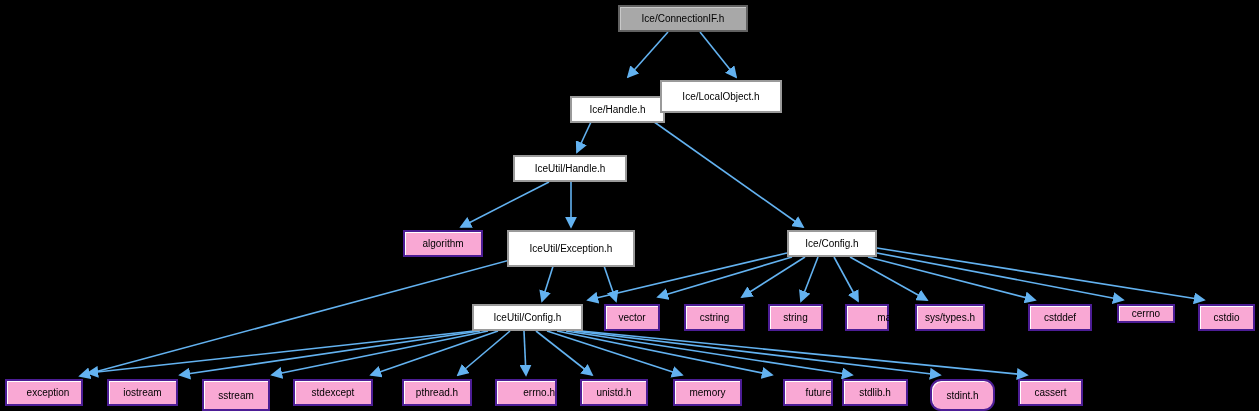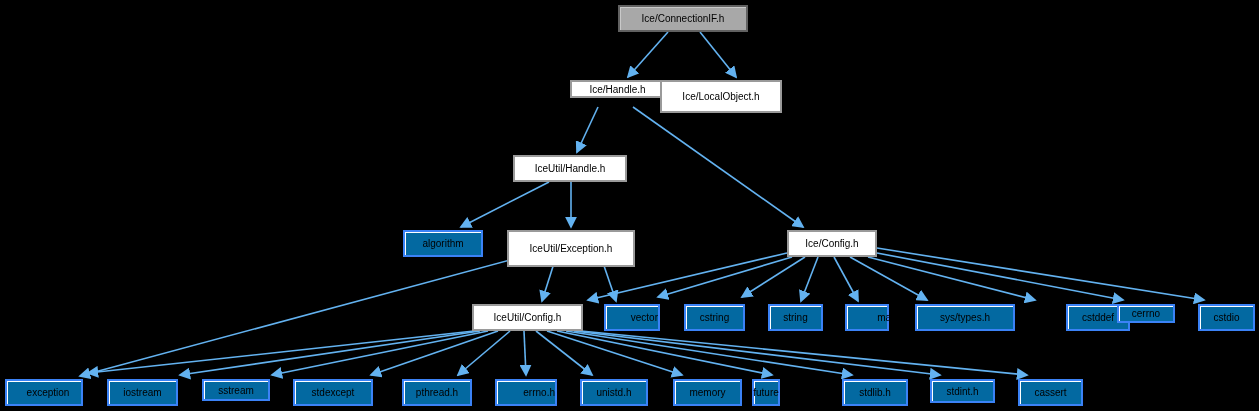--- a/index.html
+++ b/index.html
@@ -17,22 +17,22 @@
     display:flex;align-items:center;justify-content:center;
     font-size:10px;color:#000;
     white-space:nowrap;
     text-align:center;
   }
   .node.header{
     background:#ffffff;
     border:2px solid #9a9a9a;
   }
   .node.system{
-    background:#0369a1;
-    border:2px solid #3b82f6;
+    background:#f9a8d4;
+    border:2px solid #4c1d95;
     box-shadow:inset 1px 1px 0 #ffffff;
   }
   .node.root{
     background:#a8a8a8;
     border:2px solid #616161;
     box-shadow:inset 1px 1px 0 #c9c9c9;
   }
   .node span{pointer-events:none;}
 </style>
 </head>
@@ -75,95 +75,95 @@
         <line x1="557" y1="331" x2="772" y2="375" stroke="#63b2f0" stroke-width="1.6" marker-end="url(#arrow)"></line>
         <line x1="566" y1="331" x2="852" y2="375" stroke="#63b2f0" stroke-width="1.6" marker-end="url(#arrow)"></line>
         <line x1="574" y1="331" x2="940" y2="375" stroke="#63b2f0" stroke-width="1.6" marker-end="url(#arrow)"></line>
         <line x1="581" y1="331" x2="1027" y2="375" stroke="#63b2f0" stroke-width="1.6" marker-end="url(#arrow)"></line>
       </g>
   </svg>
   <div id="node-layer">
       <div class="node root" style="left: 618px; top: 5px; width: 130px; height: 27px;">
         <span>Ice/ConnectionIF.h</span>
       </div>
-      <div class="node header" style="left: 570px; top: 80px; width: 95px; height: 18px;">
+      <div class="node header" style="left: 570px; top: 96px; width: 95px; height: 27px;">
         <span>Ice/Handle.h</span>
       </div>
       <div class="node header" style="left: 660px; top: 80px; width: 122px; height: 33px;">
         <span>Ice/LocalObject.h</span>
       </div>
       <div class="node header" style="left: 513px; top: 155px; width: 114px; height: 27px;">
         <span>IceUtil/Handle.h</span>
       </div>
       <div class="node system" style="left: 403px; top: 230px; width: 80px; height: 27px;">
         <span>algorithm</span>
       </div>
       <div class="node header" style="left: 507px; top: 230px; width: 128px; height: 37px;">
         <span>IceUtil/Exception.h</span>
       </div>
       <div class="node header" style="left: 787px; top: 230px; width: 90px; height: 27px;">
         <span>Ice/Config.h</span>
       </div>
       <div class="node header" style="left: 472px; top: 304px; width: 111px; height: 27px;">
         <span>IceUtil/Config.h</span>
       </div>
-      <div class="node system" style="left: 604px; top: 304px; width: 56px; height: 27px; justify-content: flex-end;">
+      <div class="node system" style="left: 604px; top: 304px; width: 56px; height: 27px;">
         <span>vector</span>
       </div>
       <div class="node system" style="left: 684px; top: 304px; width: 61px; height: 27px;">
         <span>cstring</span>
       </div>
       <div class="node system" style="left: 768px; top: 304px; width: 55px; height: 27px;">
         <span>string</span>
       </div>
       <div class="node system" style="left: 845px; top: 304px; width: 40px; height: 27px; padding-left: 40px;">
         <span>map</span>
       </div>
-      <div class="node system" style="left: 915px; top: 304px; width: 100px; height: 27px;">
+      <div class="node system" style="left: 915px; top: 304px; width: 70px; height: 27px;">
         <span>sys/types.h</span>
       </div>
-      <div class="node system" style="left: 1028px; top: 304px; width: 64px; height: 27px; margin-left: 38px;">
+      <div class="node system" style="left: 1028px; top: 304px; width: 64px; height: 27px;">
         <span>cstddef</span>
       </div>
       <div class="node system" style="left: 1117px; top: 304px; width: 58px; height: 19px;">
         <span>cerrno</span>
       </div>
       <div class="node system" style="left: 1198px; top: 304px; width: 57px; height: 27px;">
         <span>cstdio</span>
       </div>
       <div class="node system" style="left: 5px; top: 379px; width: 78px; height: 27px; padding-left: 8px;">
         <span>exception</span>
       </div>
       <div class="node system" style="left: 107px; top: 379px; width: 71px; height: 27px;">
         <span>iostream</span>
       </div>
-      <div class="node system" style="left: 202px; top: 379px; width: 68px; height: 22px;">
+      <div class="node system" style="left: 202px; top: 379px; width: 68px; height: 32px;">
         <span>sstream</span>
       </div>
       <div class="node system" style="left: 293px; top: 379px; width: 80px; height: 27px;">
         <span>stdexcept</span>
       </div>
       <div class="node system" style="left: 402px; top: 379px; width: 70px; height: 27px;">
         <span>pthread.h</span>
       </div>
       <div class="node system" style="left: 495px; top: 379px; width: 62px; height: 27px; justify-content: flex-end;">
         <span>errno.h</span>
       </div>
       <div class="node system" style="left: 580px; top: 379px; width: 68px; height: 27px;">
         <span>unistd.h</span>
       </div>
       <div class="node system" style="left: 673px; top: 379px; width: 69px; height: 27px;">
         <span>memory</span>
       </div>
-      <div class="node system" style="left: 752px; top: 379px; width: 28px; height: 27px;">
+      <div class="node system" style="left: 783px; top: 379px; width: 50px; height: 27px; justify-content: flex-end;">
         <span>future</span>
       </div>
       <div class="node system" style="left: 842px; top: 379px; width: 66px; height: 27px;">
         <span>stdlib.h</span>
       </div>
-      <div class="node system" style="left: 930px; top: 379px; width: 65px; height: 24px;">
+      <div class="node system" style="left: 930px; top: 379px; width: 65px; height: 32px; border-radius: 11px;">
         <span>stdint.h</span>
       </div>
       <div class="node system" style="left: 1018px; top: 379px; width: 65px; height: 27px;">
         <span>cassert</span>
       </div>
     </div>
 </div>
 
 </body></html>

